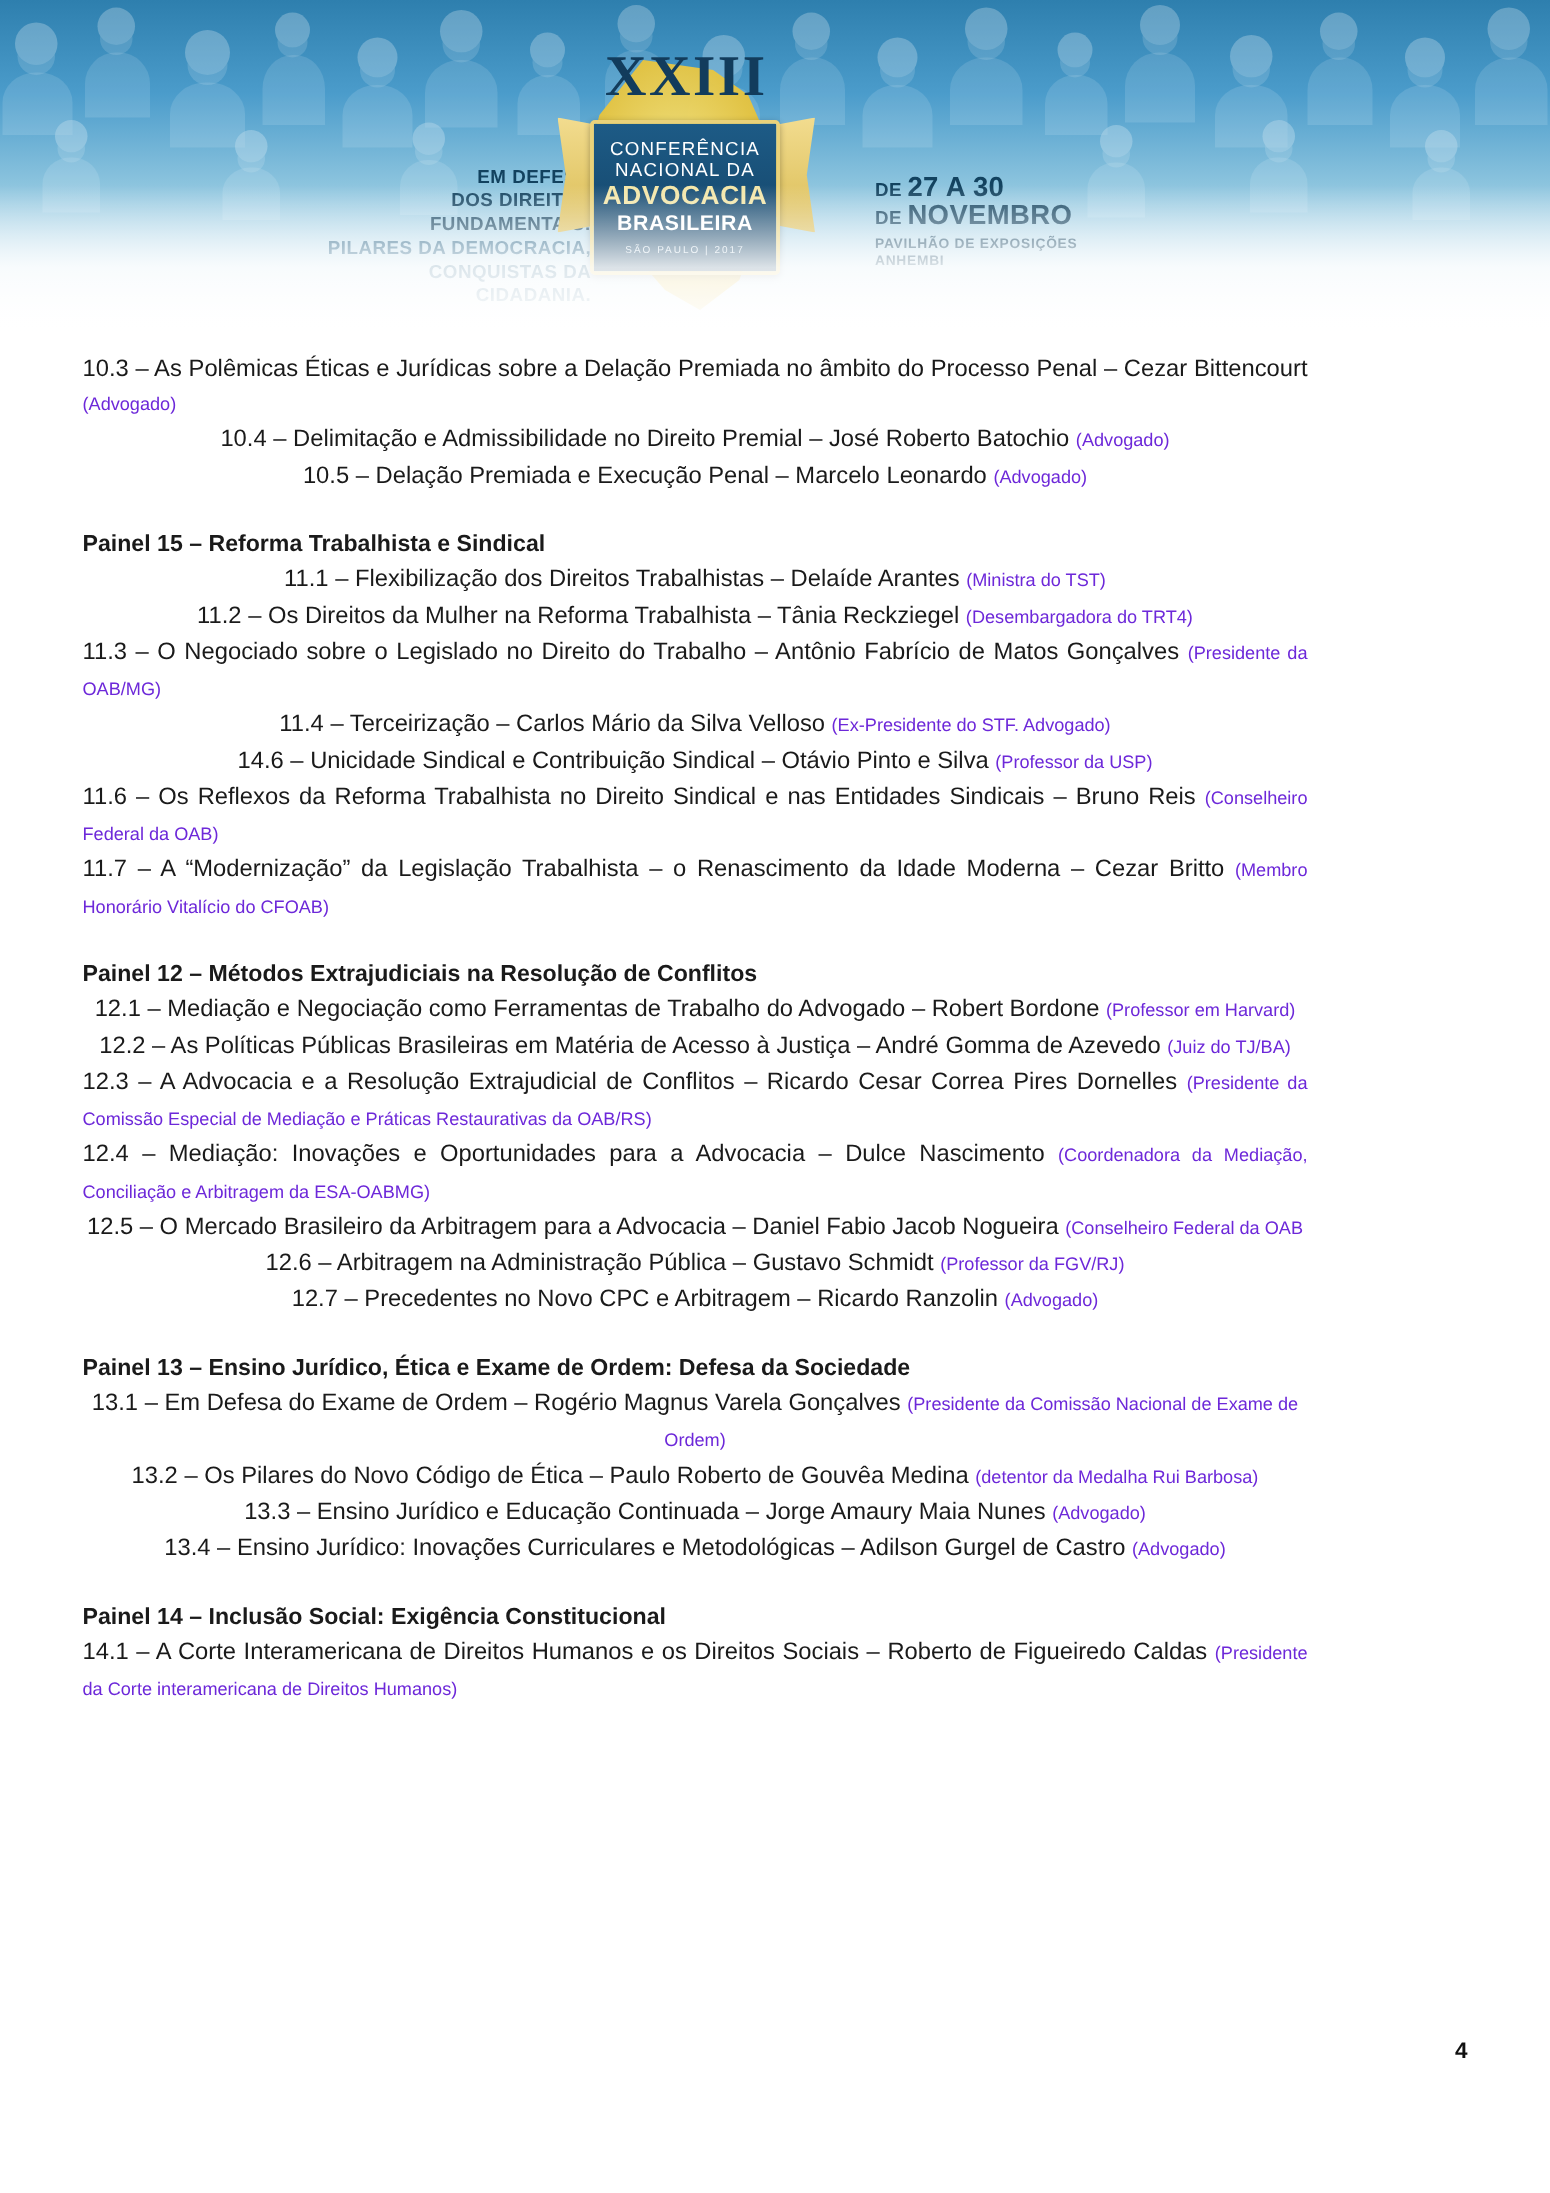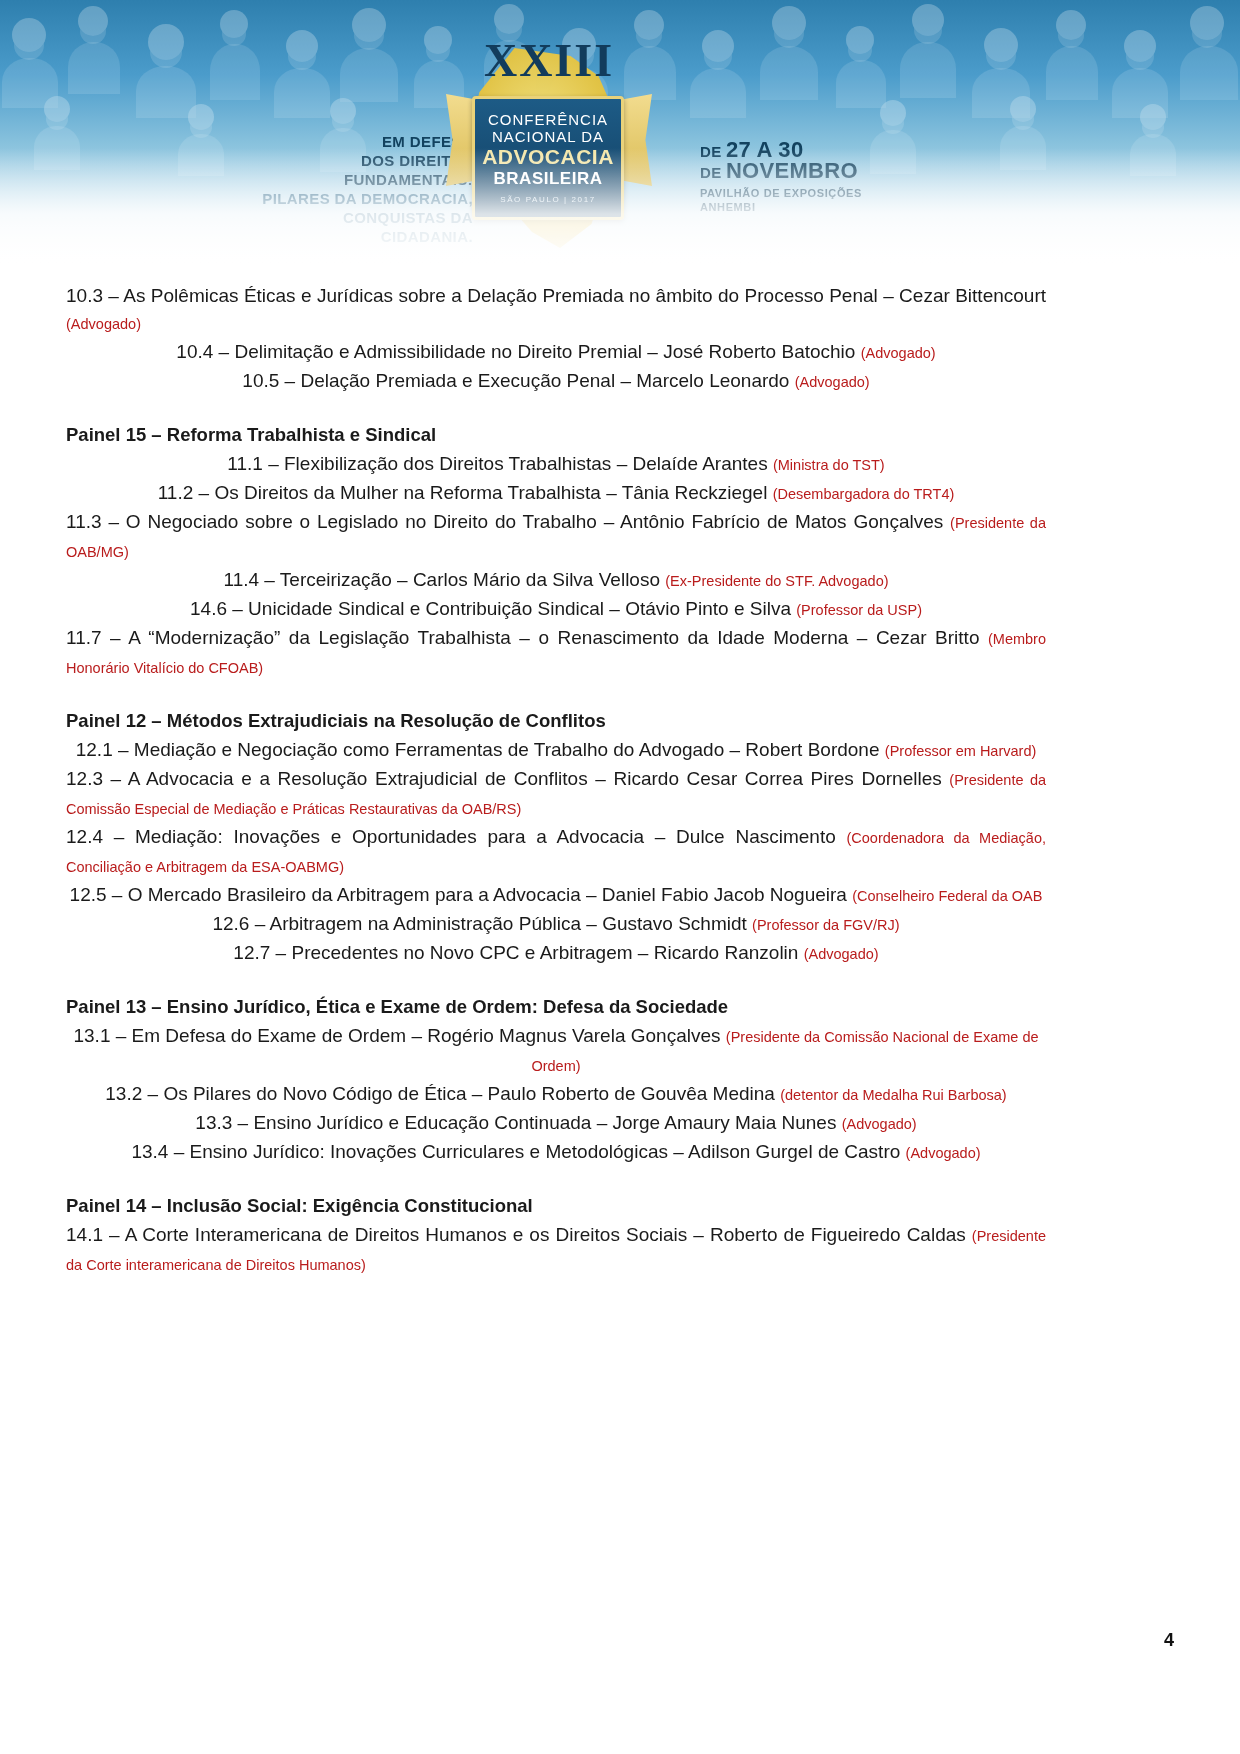--- a/index.html
+++ b/index.html
@@ -161,21 +161,21 @@
   .item {
     font-size: 19px;
     line-height: 27px;
     color: #1a1a1a;
     margin: 0;
     text-align: justify;
   }
   .item.nojust { text-align: center; }
   .role {
     font-size: 14.5px;
-    color: #b91c1c;
+    color: #6d28d9;
   }
   .gap { height: 26px; }
 
   .page-number {
     position: absolute;
     right: 66px;
     top: 1630px;
     font-size: 18px;
     font-weight: bold;
     color: #111;
@@ -287,28 +287,30 @@
 
   <div class="gap"></div>
 
   <div class="panel">
     <h2 class="panel-title">Painel 15 – Reforma Trabalhista e Sindical</h2>
     <p class="item nojust"><span>11.1 – Flexibilização dos Direitos Trabalhistas – Delaíde Arantes </span><span class="role">(Ministra do TST)</span></p>
     <p class="item nojust"><span>11.2 – Os Direitos da Mulher na Reforma Trabalhista – Tânia Reckziegel </span><span class="role">(Desembargadora do TRT4)</span></p>
     <p class="item"><span>11.3 – O Negociado sobre o Legislado no Direito do Trabalho – Antônio Fabrício de Matos Gonçalves </span><span class="role">(Presidente da OAB/MG)</span></p>
     <p class="item nojust"><span>11.4 – Terceirização – Carlos Mário da Silva Velloso </span><span class="role">(Ex-Presidente do STF. Advogado)</span></p>
     <p class="item nojust"><span>14.6 – Unicidade Sindical e Contribuição Sindical – Otávio Pinto e Silva </span><span class="role">(Professor da USP)</span></p>
+    <p class="item"><span>11.6 – Os Reflexos da Reforma Trabalhista no Direito Sindical e nas Entidades Sindicais – Bruno Reis </span><span class="role">(Conselheiro Federal da OAB)</span></p>
     <p class="item"><span>11.7 – A “Modernização” da Legislação Trabalhista – o Renascimento da Idade Moderna – Cezar Britto </span><span class="role">(Membro Honorário Vitalício do CFOAB)</span></p>
   </div>
 
   <div class="gap"></div>
 
   <div class="panel">
     <h2 class="panel-title">Painel 12 – Métodos Extrajudiciais na Resolução de Conflitos</h2>
     <p class="item nojust"><span>12.1 – Mediação e Negociação como Ferramentas de Trabalho do Advogado – Robert Bordone </span><span class="role">(Professor em Harvard)</span></p>
+    <p class="item nojust"><span>12.2 – As Políticas Públicas Brasileiras em Matéria de Acesso à Justiça – André Gomma de Azevedo </span><span class="role">(Juiz do TJ/BA)</span></p>
     <p class="item"><span>12.3 – A Advocacia e a Resolução Extrajudicial de Conflitos – Ricardo Cesar Correa Pires Dornelles </span><span class="role">(Presidente da Comissão Especial de Mediação e Práticas Restaurativas da OAB/RS)</span></p>
     <p class="item"><span>12.4 – Mediação: Inovações e Oportunidades para a Advocacia – Dulce Nascimento </span><span class="role">(Coordenadora da Mediação, Conciliação e Arbitragem da ESA-OABMG)</span></p>
     <p class="item nojust"><span>12.5 – O Mercado Brasileiro da Arbitragem para a Advocacia – Daniel Fabio Jacob Nogueira </span><span class="role">(Conselheiro Federal da OAB</span></p>
     <p class="item nojust"><span>12.6 – Arbitragem na Administração Pública – Gustavo Schmidt </span><span class="role">(Professor da FGV/RJ)</span></p>
     <p class="item nojust"><span>12.7 – Precedentes no Novo CPC e Arbitragem – Ricardo Ranzolin </span><span class="role">(Advogado)</span></p>
   </div>
 
   <div class="gap"></div>
 
   <div class="panel">

